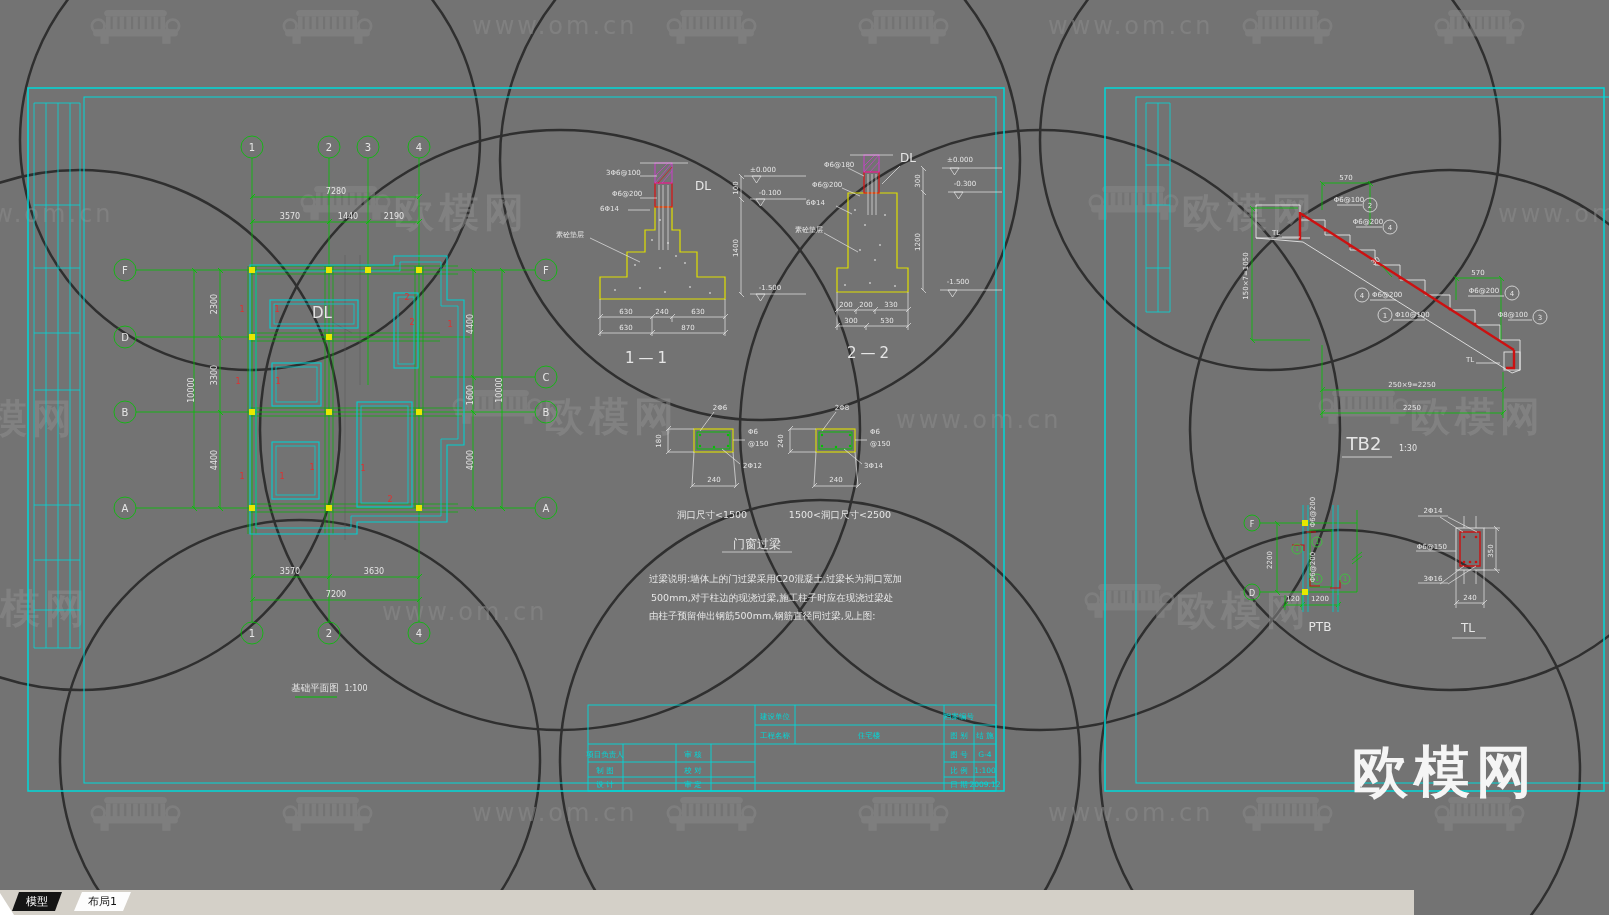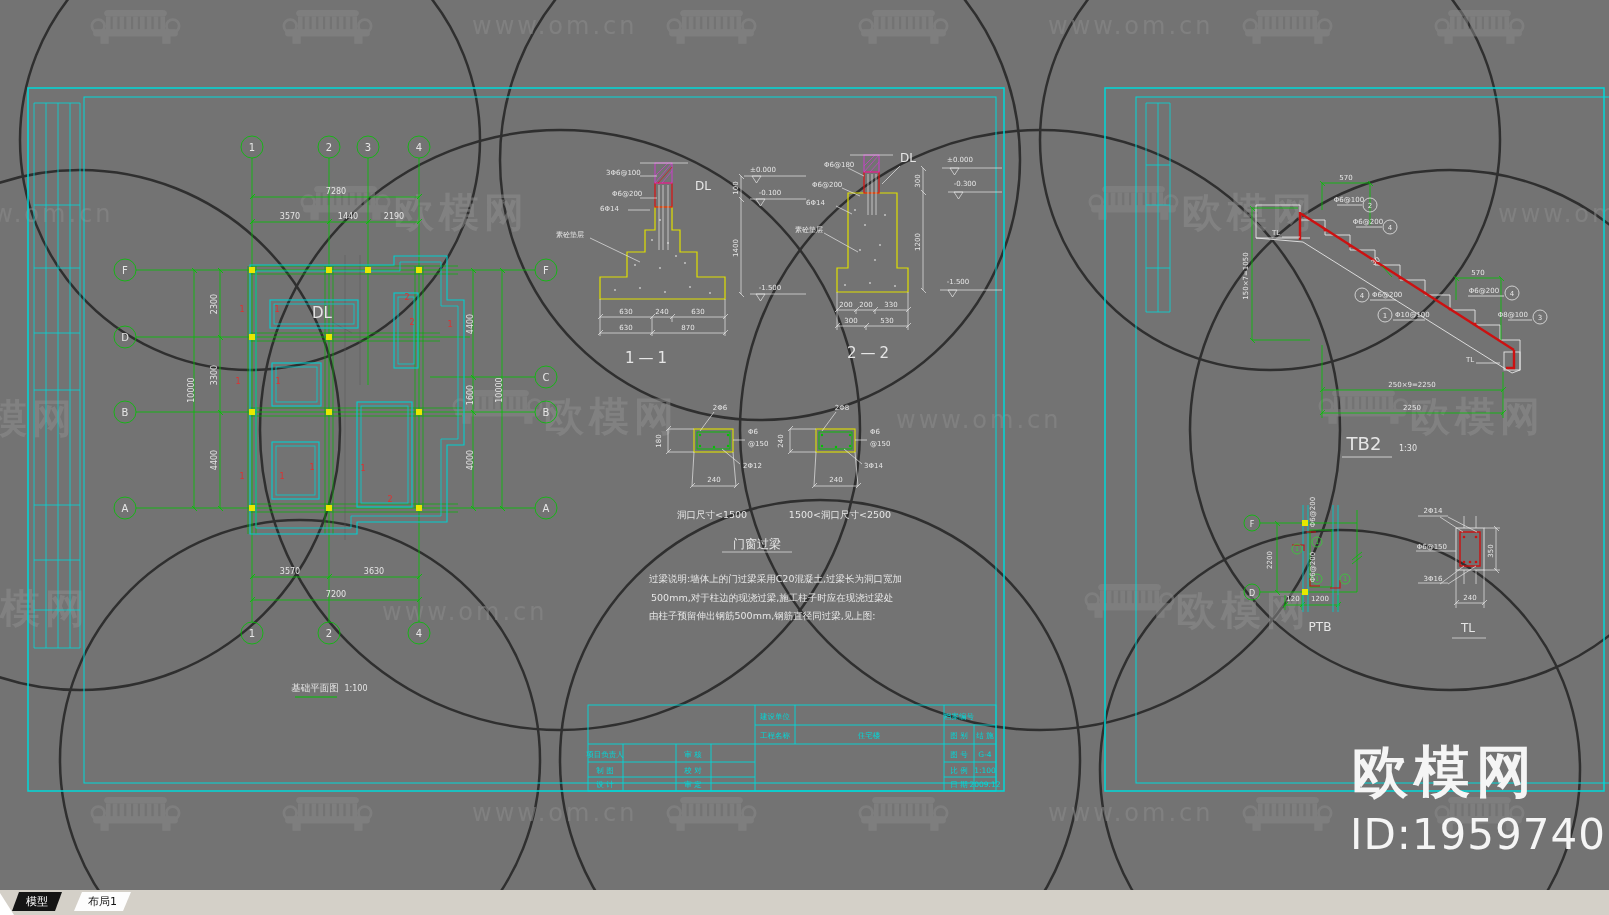--- a/index.html
+++ b/index.html
@@ -15,21 +15,21 @@
   .tb2{font-size:18px;}
   .mk{font-size:8px;fill:#e03030;}
   .mkg{font-size:6.5px;fill:#35d035;}
   .wm-url{font-size:24px;fill:#8c8c8c;opacity:.55;letter-spacing:3px;}
   .wm-brand{font-size:40px;font-weight:bold;fill:#909090;opacity:.5;letter-spacing:5px;}
   .wm-sofa{opacity:.5;}
   .brand{position:absolute;left:1352px;top:744px;font-size:56px;font-weight:bold;
          color:#f5f5f5;letter-spacing:6px;line-height:1;}
   .brand-id{position:absolute;left:1350px;top:814px;font-size:42px;color:#f5f5f5;
          letter-spacing:1px;line-height:1;}
-  .tabbar{position:absolute;left:0;bottom:0;width:1609px;height:25px;background:#d4d0c8;}
+  .tabbar{position:absolute;left:0;bottom:0;width:1414px;height:25px;background:#d4d0c8;}
   .tab{position:absolute;top:2px;height:19px;line-height:19px;text-align:center;
        font-size:11px;padding:0 14px;}
   .tab-model{left:12px;background:#141414;color:#fff;
        clip-path:polygon(14% 0,100% 0,86% 100%,0 100%);}
   .tab-layout{left:74px;background:#fdfdfd;color:#111;
        clip-path:polygon(14% 0,100% 0,86% 100%,0 100%);}
   .corner{position:absolute;left:0;bottom:0;width:0;height:0;
        border-bottom:22px solid #fff;border-right:14px solid transparent;}
 </style>
 </head>
@@ -507,20 +507,19 @@
         <text x="1433" y="513" class="t" text-anchor="middle">2Φ14</text>
         <text x="1447" y="549" class="t" text-anchor="end">Φ6@150</text>
         <text x="1433" y="581" class="t" text-anchor="middle">3Φ16</text>
         <text x="1493" y="551" class="t" text-anchor="middle" transform="rotate(-90 1493 551)">350</text>
         <text x="1470" y="600" class="t" text-anchor="middle">240</text>
         <text x="1468" y="632" class="L" text-anchor="middle">TL</text>
       </g>
 </svg>
 
 <div class="brand">欧模网</div>
-<div class="brand-id">ID:1959740</div>
 
 <div class="tabbar">
   <div class="corner"></div>
   <div class="tab tab-model">模型</div>
   <div class="tab tab-layout">布局1</div>
 </div>
 </div>
 
 </body></html>

